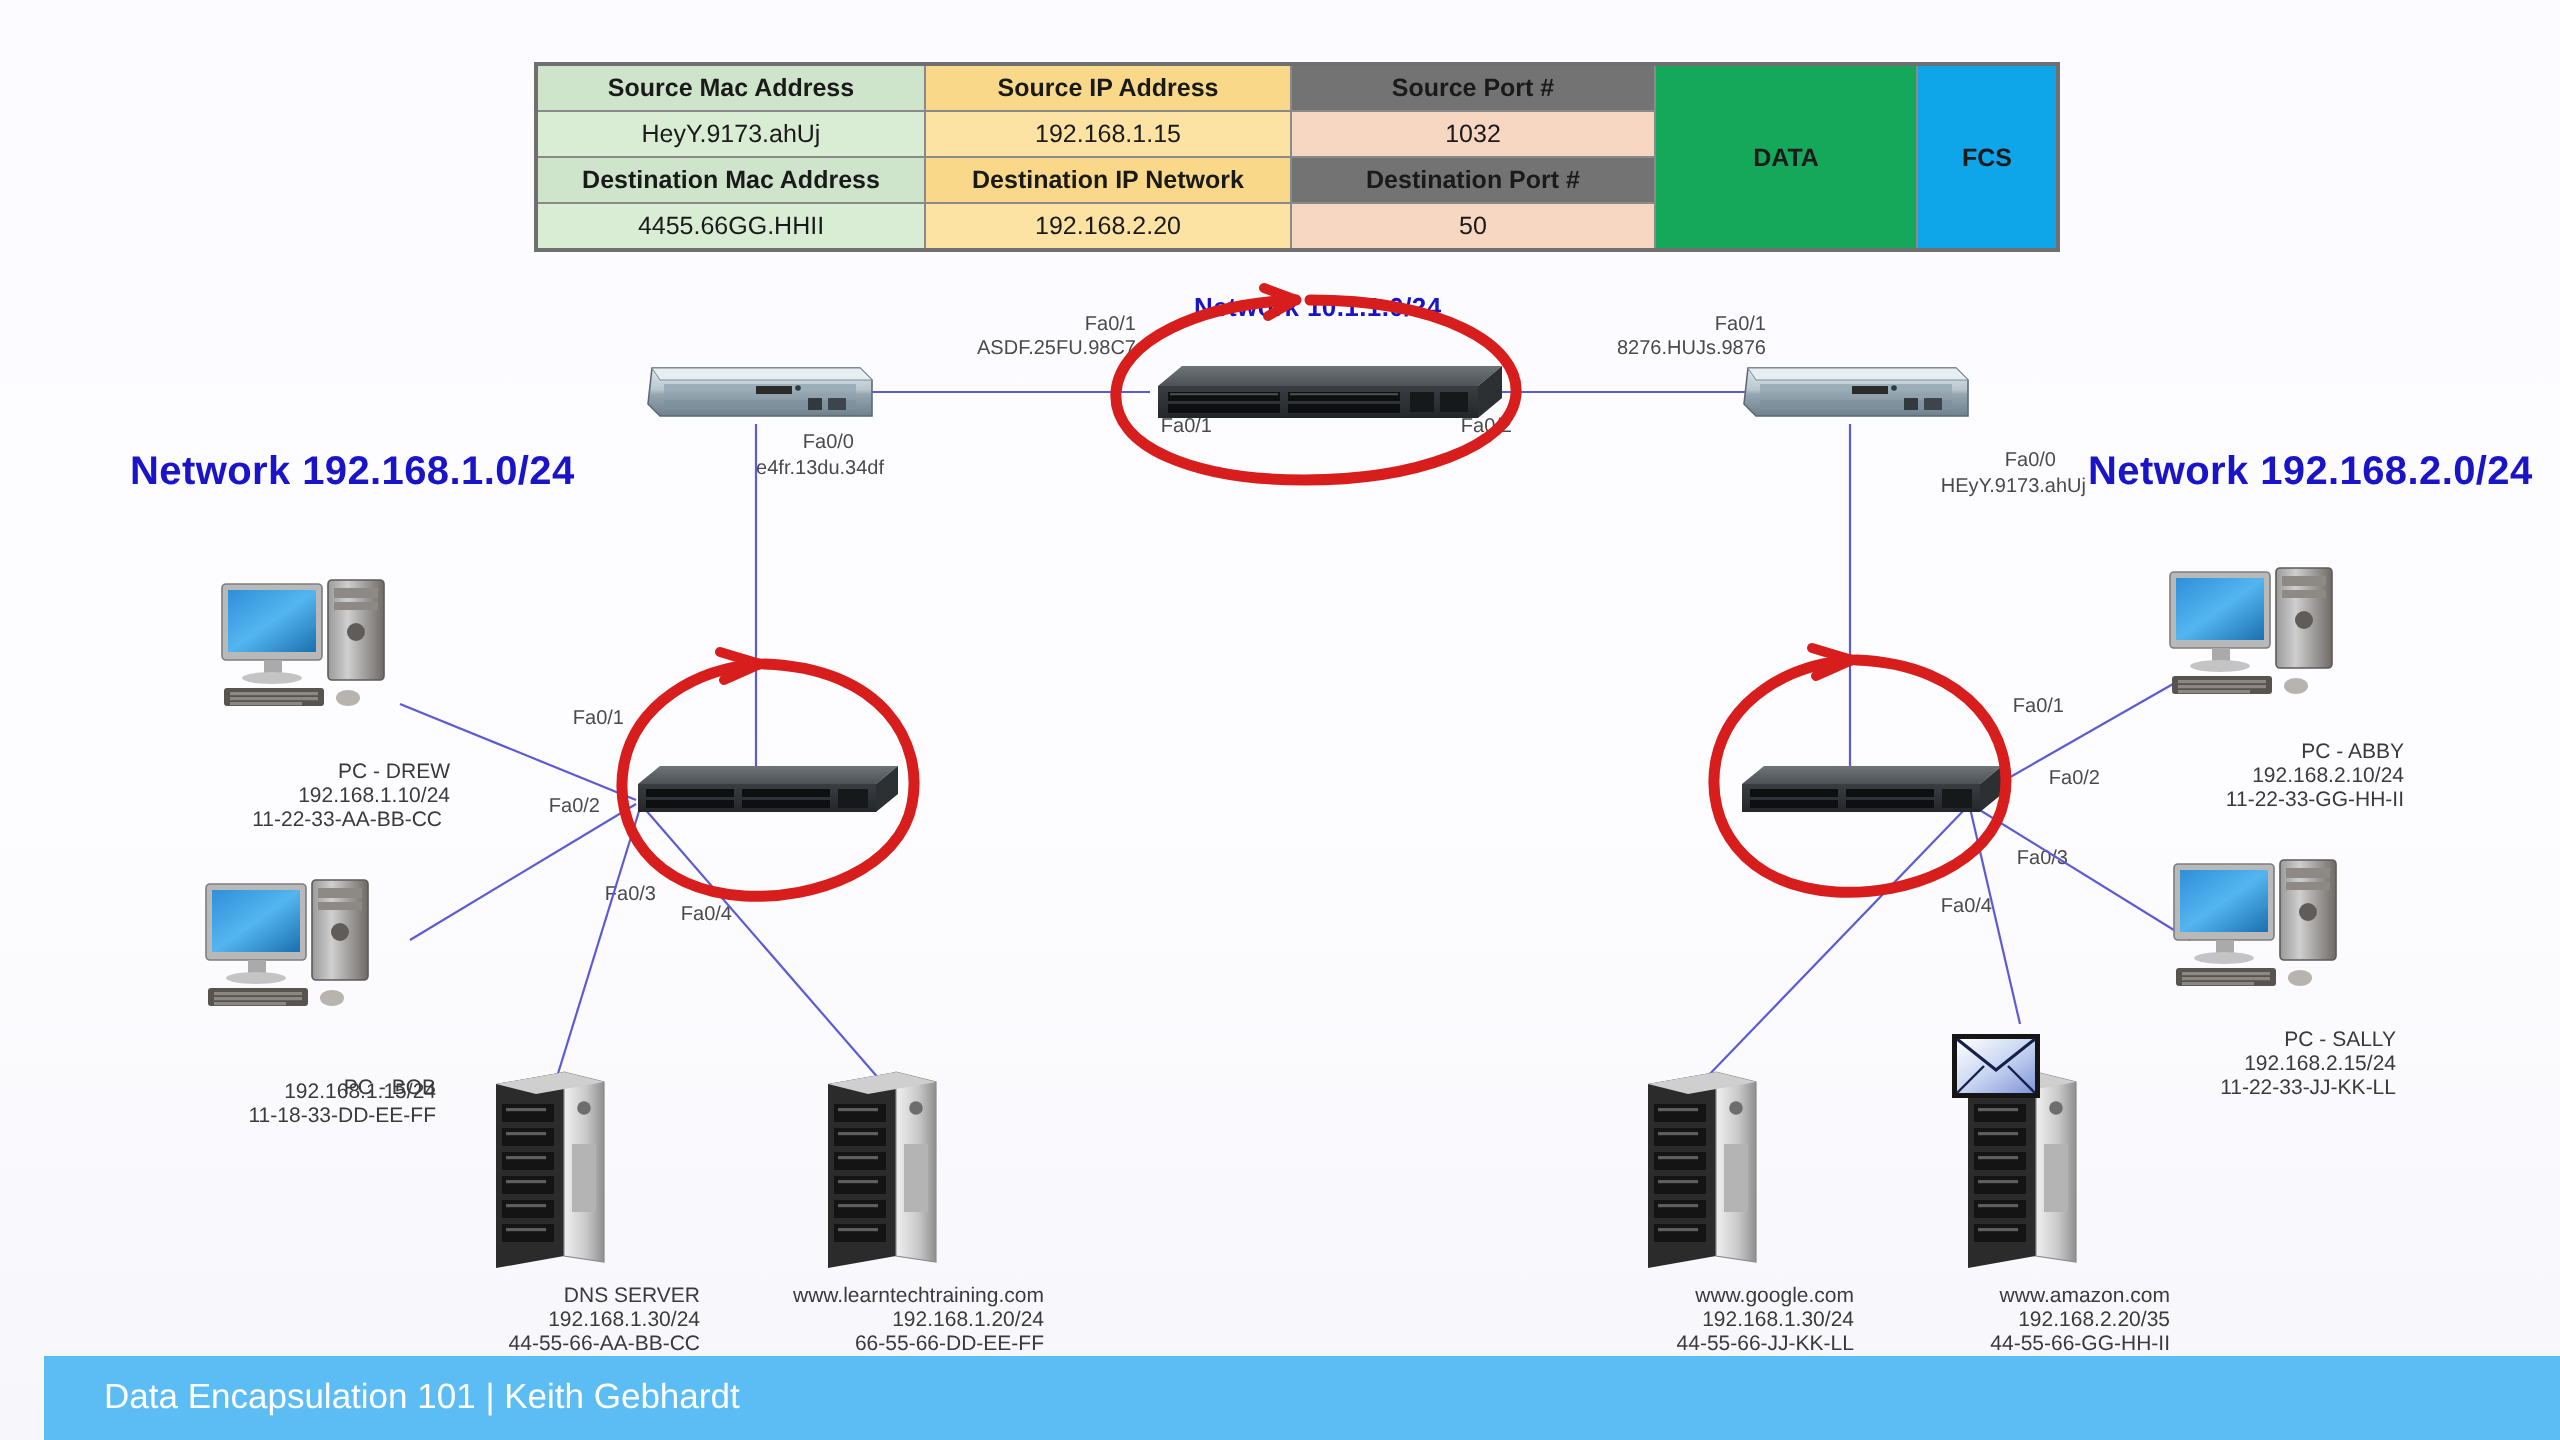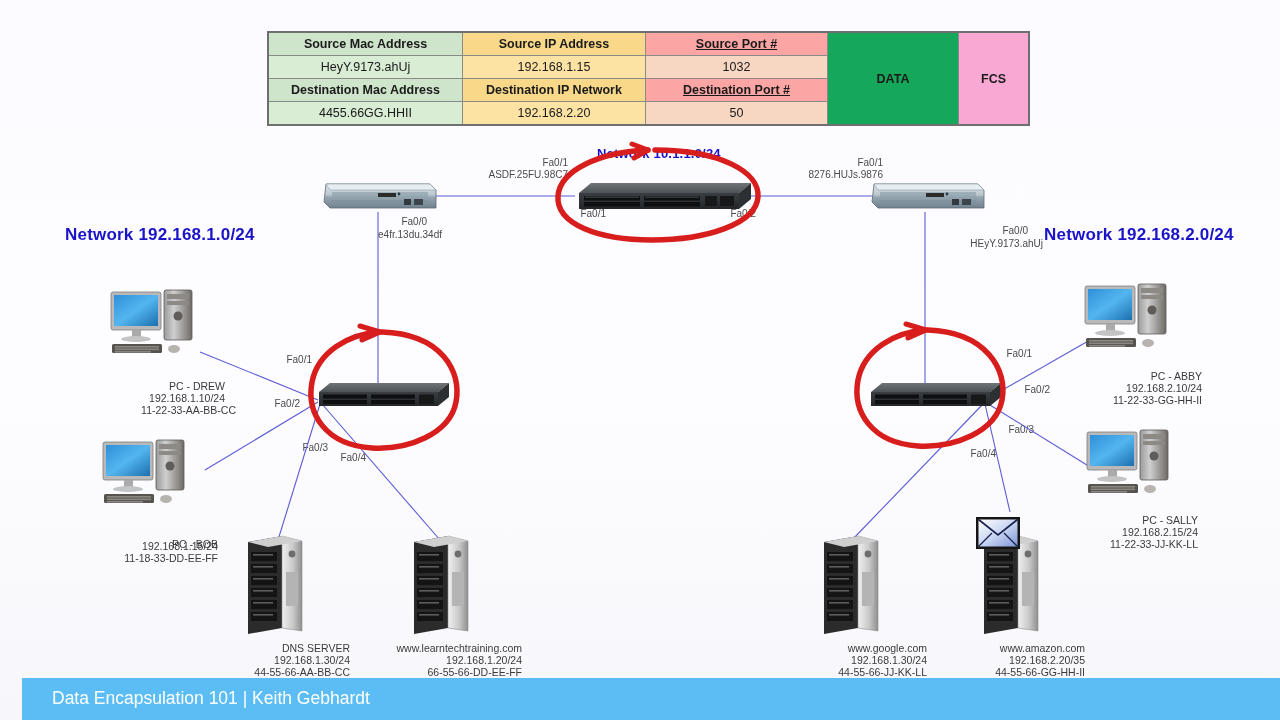--- a/index.html
+++ b/index.html
@@ -15,35 +15,35 @@
   
   .pdu-table{position:absolute;left:267px;top:31px;border-collapse:collapse;
              border:2px solid #6f6f6f;background:#fff;}
   .pdu-table td{border:1px solid #8a8a8a;text-align:center;
                 font-size:12.5px;color:#1a1a1a;padding:0;height:22px;}
   .pdu-table td.hdr{font-weight:bold;}
   .c-mac-h{background:#cfe5cb;}
   .c-mac-v{background:#d9edd5;}
   .c-ip-h{background:#f9d989;}
   .c-ip-v{background:#fce3a4;}
-  .c-port-h{background:#fca5a5;text-decoration:underline;}
+  .c-port-h{background:#737373;}
   .c-port-v{background:#f7d6c2;}
   .c-data{background:#16a85a;font-weight:bold;font-size:13px;}
-  .c-fcs{background:#f9a8d4;font-weight:bold;font-size:13px;margin-top:32px;}
+  .c-fcs{background:#0ea5e9;font-weight:bold;font-size:13px;margin-top:32px;}
   .w-mac{width:193px;}
   .w-ip{width:182px;}
   .w-port{width:181px;}
   .w-data{width:130px;}
   .w-fcs{width:69px;}
 
   
   .lbl{position:absolute;font-size:10.5px;color:#3a3a3a;white-space:nowrap;
        text-align:right;line-height:12.5px;}
   .lbl.iface{color:#4a4a4a;font-size:10px;}
-  .netlbl{position:absolute;font-size:17px;font-weight:bold;color:#1a14c8;
+  .netlbl{position:absolute;font-size:20px;font-weight:bold;color:#1a14c8;
           white-space:nowrap;letter-spacing:.2px;}
   .netlbl.mid{font-size:13px;}
 
   
   svg.layer{position:absolute;left:0;top:0;width:1280px;height:720px;}
   svg.links{z-index:1;}
   svg.annot{z-index:6;}
 
   
   .dev{position:absolute;z-index:3;}
@@ -265,21 +265,21 @@
       <g fill="#8b8783">
         <rect x="7" y="58" width="44" height="1.6"></rect>
           <rect x="7" y="60.5" width="44" height="1.6"></rect>
         <rect x="7" y="63" width="36" height="1.6"></rect>
       </g>
       <ellipse cx="66" cy="61" rx="6" ry="4" fill="#b7b4b0"></ellipse>
     </svg>
   </div>
   <div class="lbl" style="left:85px;top:380px;width:140px;">PC - DREW</div>
   <div class="lbl" style="left:85px;top:392px;width:140px;">192.168.1.10/24</div>
-  <div class="lbl" style="left:96px;top:404px;width:140px;">11-22-33-AA-BB-CC</div>
+  <div class="lbl" style="left:81px;top:404px;width:140px;">11-22-33-AA-BB-CC</div>
 
   <div class="dev pc" style="left:100px;top:438px;">
     <svg viewBox="0 0 92 72" width="92" height="72">
       <rect x="3" y="4" width="50" height="38" rx="2" fill="#b9b9b9" stroke="#7d7d7d" stroke-width=".8"></rect>
       <rect x="6" y="7" width="44" height="31" fill="url(#scr)"></rect>
       <rect x="24" y="42" width="9" height="7" fill="#aaa"></rect>
       <ellipse cx="28" cy="51" rx="15" ry="3" fill="#c4c4c4"></ellipse>
       <rect x="56" y="2" width="28" height="50" rx="2" fill="url(#twr)" stroke="#5d5a57" stroke-width=".8"></rect>
       <rect x="59" y="6" width="22" height="5" fill="#8d8a86"></rect>
       <rect x="59" y="13" width="22" height="4" fill="#8d8a86"></rect>

